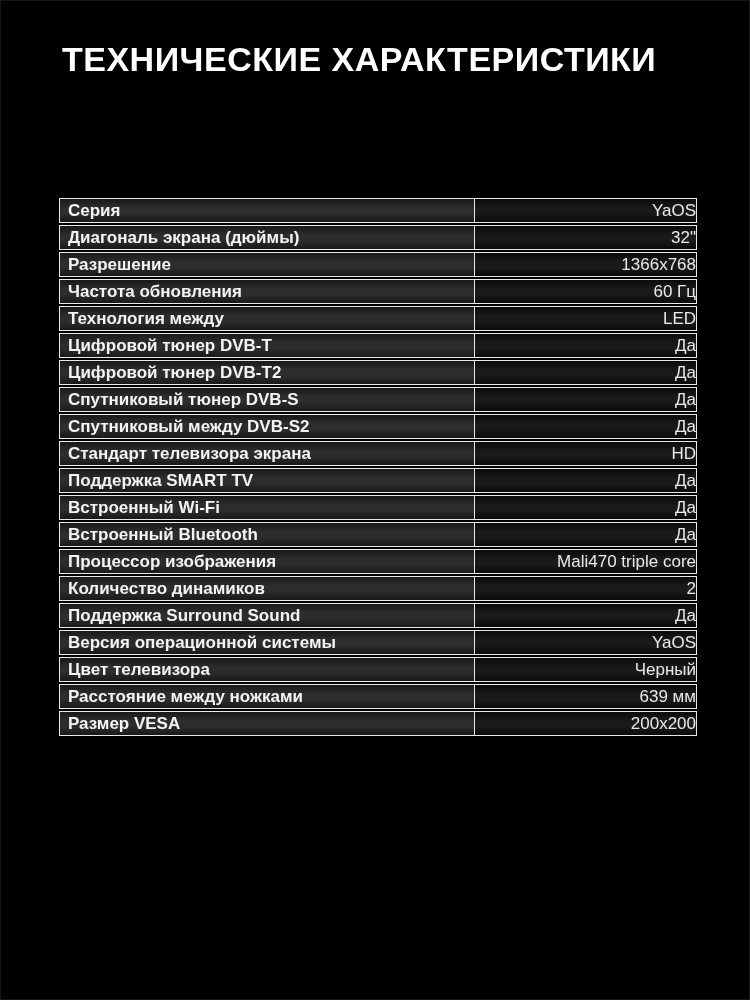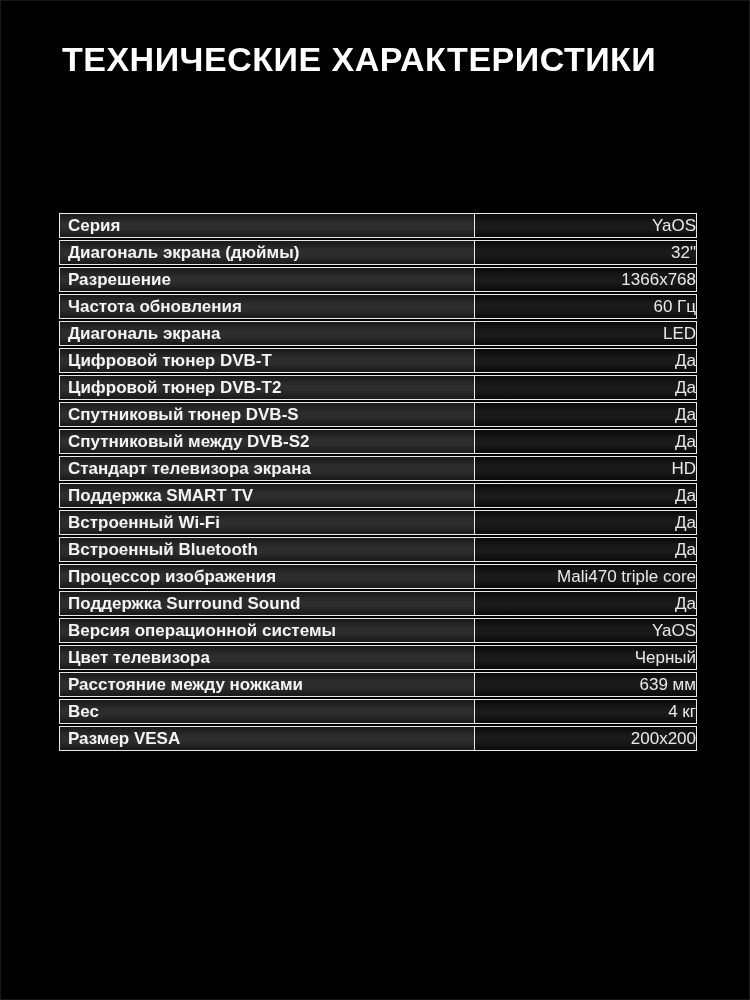--- a/index.html
+++ b/index.html
@@ -23,21 +23,21 @@
     font-size: 34px;
     line-height: 1.0;
     font-weight: 700;
     letter-spacing: 0.5px;
     color: #ffffff;
     white-space: nowrap;
   }
   table.spec-table {
     position: absolute;
     left: 59px;
-    top: 211px;
+    top: 196px;
     width: 638px;
     border-collapse: separate;
     border-spacing: 0 2px;
     table-layout: fixed;
   }
   table.spec-table td {
     height: 23px;
     line-height: 23px;
     font-size: 17px;
     vertical-align: middle;
@@ -85,21 +85,21 @@
     <td class="spec-label">Разрешение</td>
     <td class="spec-value">1366x768</td>
   </tr>
 
   <tr>
     <td class="spec-label">Частота обновления</td>
     <td class="spec-value">60 Гц</td>
   </tr>
 
   <tr>
-    <td class="spec-label">Диагональ экрана</td>
+    <td class="spec-label">Технология между</td>
     <td class="spec-value">LED</td>
   </tr>
 
   <tr>
     <td class="spec-label">Цифровой тюнер DVB-T</td>
     <td class="spec-value">Да</td>
   </tr>
 
   <tr>
     <td class="spec-label">Цифровой тюнер DVB-T2</td>
@@ -135,20 +135,24 @@
   <tr>
     <td class="spec-label">Встроенный Bluetooth</td>
     <td class="spec-value">Да</td>
   </tr>
 
   <tr>
     <td class="spec-label">Процессор изображения</td>
     <td class="spec-value">Mali470 triple core</td>
   </tr>
 
+  <tr>
+    <td class="spec-label">Количество динамиков</td>
+    <td class="spec-value">2</td>
+  </tr>
 
   <tr>
     <td class="spec-label">Поддержка Surround Sound</td>
     <td class="spec-value">Да</td>
   </tr>
 
   <tr>
     <td class="spec-label">Версия операционной системы</td>
     <td class="spec-value">YaOS</td>
   </tr>
@@ -156,23 +160,19 @@
   <tr>
     <td class="spec-label">Цвет телевизора</td>
     <td class="spec-value">Черный</td>
   </tr>
 
   <tr>
     <td class="spec-label">Расстояние между ножками</td>
     <td class="spec-value">639 мм</td>
   </tr>
 
-  <tr>
-    <td class="spec-label">Вес</td>
-    <td class="spec-value">4 кг</td>
-  </tr>
 
   <tr>
     <td class="spec-label">Размер VESA</td>
     <td class="spec-value">200x200</td>
   </tr>
 </tbody>
 </table>
 
 </body></html>

